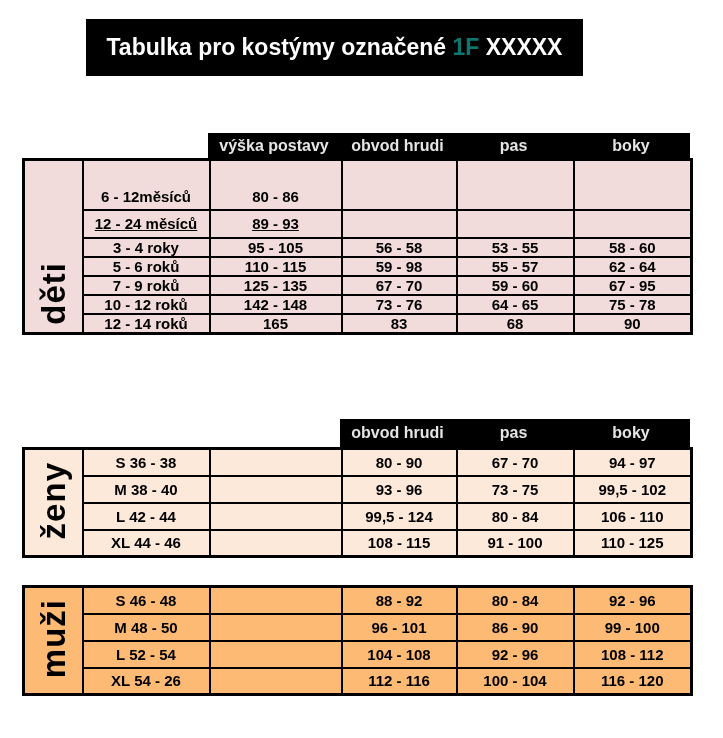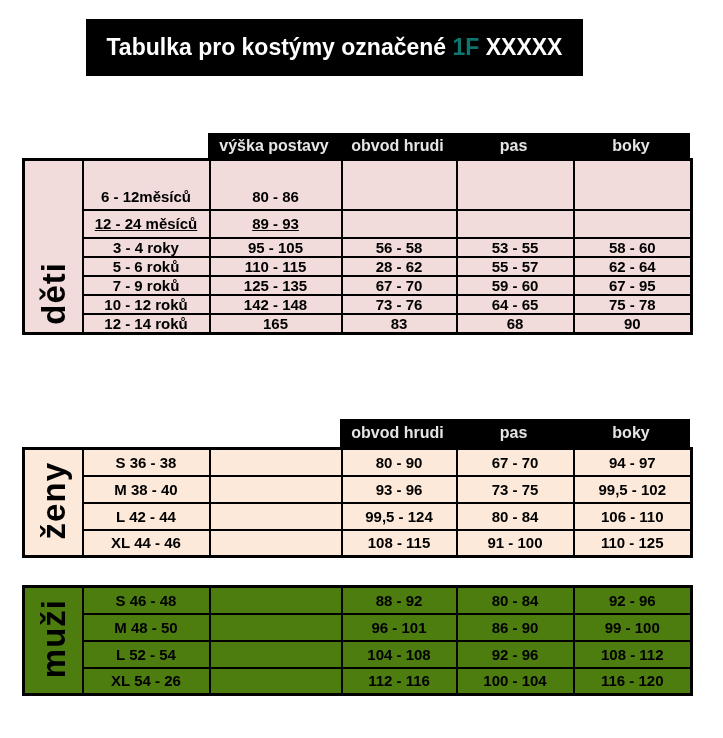--- a/index.html
+++ b/index.html
@@ -69,21 +69,21 @@
     text-align: center;
     vertical-align: middle;
     font-weight: bold;
     font-size: 15px;
     padding: 0;
     overflow: hidden;
     white-space: nowrap;
   }
   .tbl-children td { background: #f2dcdb; }
   .tbl-women    td { background: #fde9d9; }
-  .tbl-men      td { background: #4d7c0f; }
+  .tbl-men      td { background: #fdba74; }
 
   tr.r-tall { height: 50px; }
   tr.r-tall td { vertical-align: bottom; padding-bottom: 4px; }
   tr.r-28 { height: 28px; text-decoration: underline; }
   tr.r-26 { height: 14px; }
   tr.r-25 { height: 18px; }
   tr.r-27 { height: 27px; }
 
   td.glabel { text-align: center; vertical-align: middle; }
   td.glabel .rot {
@@ -138,21 +138,21 @@
       <tr class="r-26">
         <td>3 - 4 roky</td>
         <td>95 - 105</td>
         <td>56 - 58</td>
         <td>53 - 55</td>
         <td>58 - 60</td>
       </tr>
       <tr class="r-26">
         <td>5 - 6 roků</td>
         <td>110 - 115</td>
-        <td>28 - 62</td>
+        <td>59 - 98</td>
         <td>55 - 57</td>
         <td>62 - 64</td>
       </tr>
       <tr class="r-25">
         <td>7 - 9 roků</td>
         <td>125 - 135</td>
         <td>67 - 70</td>
         <td>59 - 60</td>
         <td>67 - 95</td>
       </tr>

